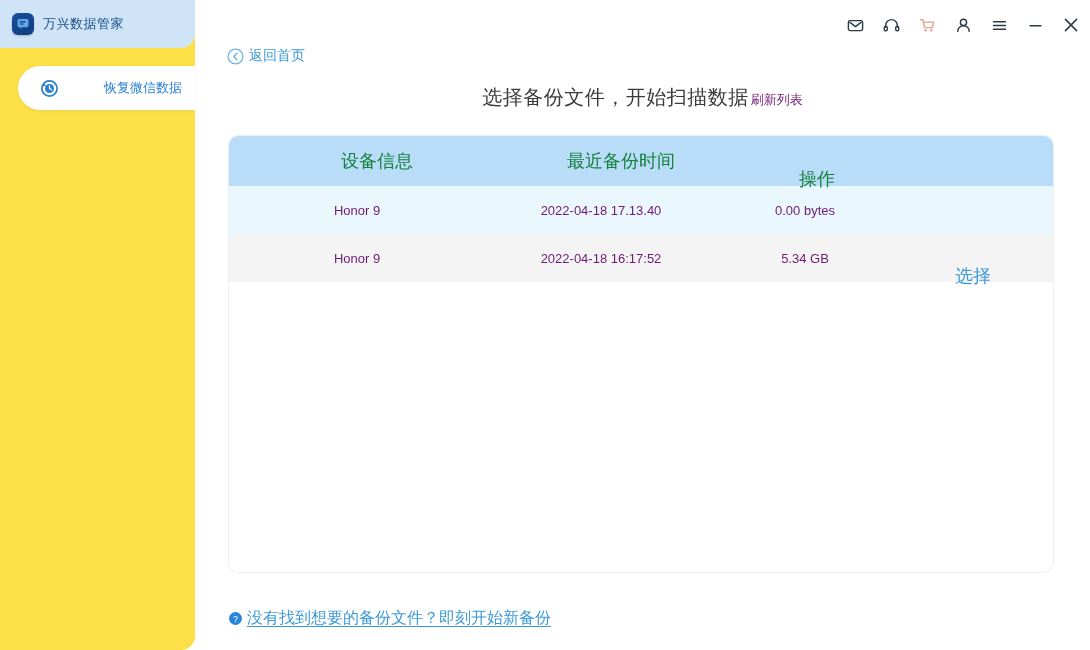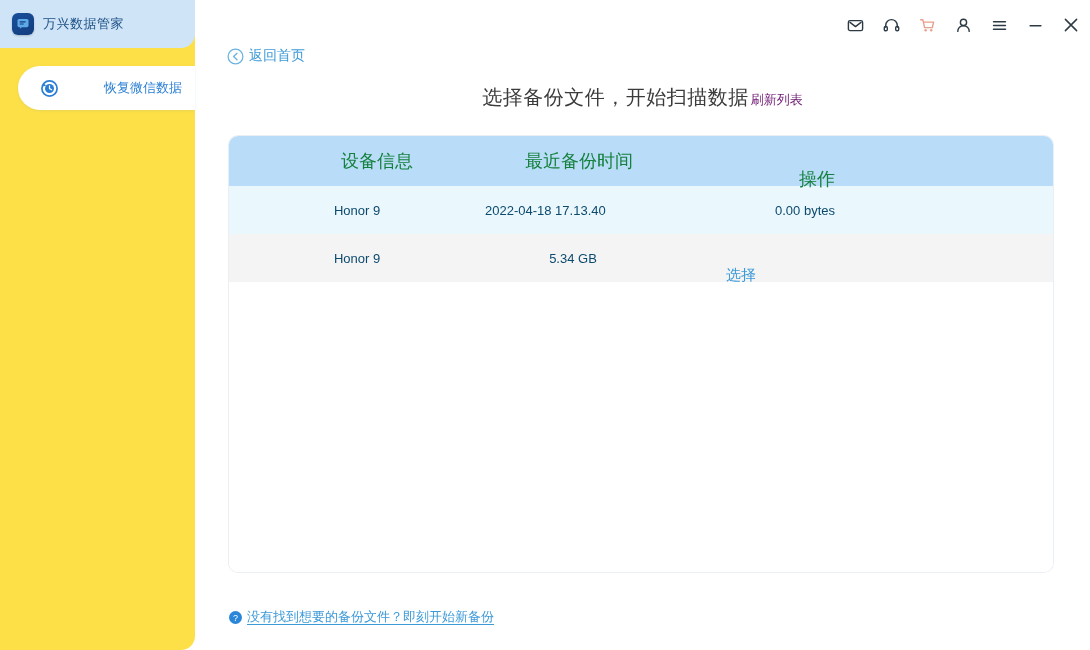--- a/index.html
+++ b/index.html
@@ -139,45 +139,45 @@
     align-items:center;
   }
   .tbl-row {
     display:flex;
     height:48px;
     align-items:center;
   }
   .tbl-row.r0 { background:#eaf7fd; }
   .tbl-row.r1 { background:#f4f4f4; }
   .c0 { width:256px; text-align:center; }
-  .c1 { width:232px; }
+  .c1 { width:232px; text-align:center; }
   .c2 { width:176px; text-align:center; }
   .c3 { width:160px; text-align:center;margin-top:35px; }
   .tbl-head .c0,.tbl-head .c1,.tbl-head .c2,.tbl-head .c3 {
     font-size:18px; color:#15803d;padding-left:40px;
   }
   .tbl-row .c0,.tbl-row .c1,.tbl-row .c2 {
-    font-size:13px; color:#0c4a6e;
+    font-size:13px; color:#701a75;
   }
   .act-green { font-size:13px; color:#2ec57f; cursor:pointer; }
-  .act-blue  { font-size:15px; color:#3d9ad8; cursor:pointer; }
+  .act-blue  { font-size:18px; color:#3d9ad8; cursor:pointer; }
   .tbl-body-fill { height:100%; background:#ffffff; }
 
   
   .footer-link {
     position:absolute;
     left:34px; top:608px;
     display:flex; align-items:center;
     gap:5px;
     cursor:pointer;
   }
   .q-icon { width:13px; height:13px; flex:0 0 auto; }
   .q-icon svg { display:block; }
   .footer-text {
-    font-size:13px;
+    font-size:16px;
     color:#3d9ad8;
     text-decoration:underline;
     text-underline-offset:3px;
     white-space:nowrap;
     font-family:Liberation Serif, serif;
   }
 </style>
 </head>
 <body>
 
@@ -292,20 +292,21 @@
       </div>
 
       <div class="tbl-row r0">
         <div class="c0">Honor 9</div>
         <div class="c1">2022-04-18 17.13.40</div>
         <div class="c2">0.00 bytes</div>
       </div>
 
       <div class="tbl-row r1">
         <div class="c0">Honor 9</div>
+        <div class="c1">2022-04-18 16:17:52</div>
         <div class="c2">5.34 GB</div>
         <div class="c3"><span class="act-blue">选择</span></div>
       </div>
 
       <div class="tbl-body-fill"></div>
 
     </div>
 
     <div class="footer-link">
       <span class="q-icon">

